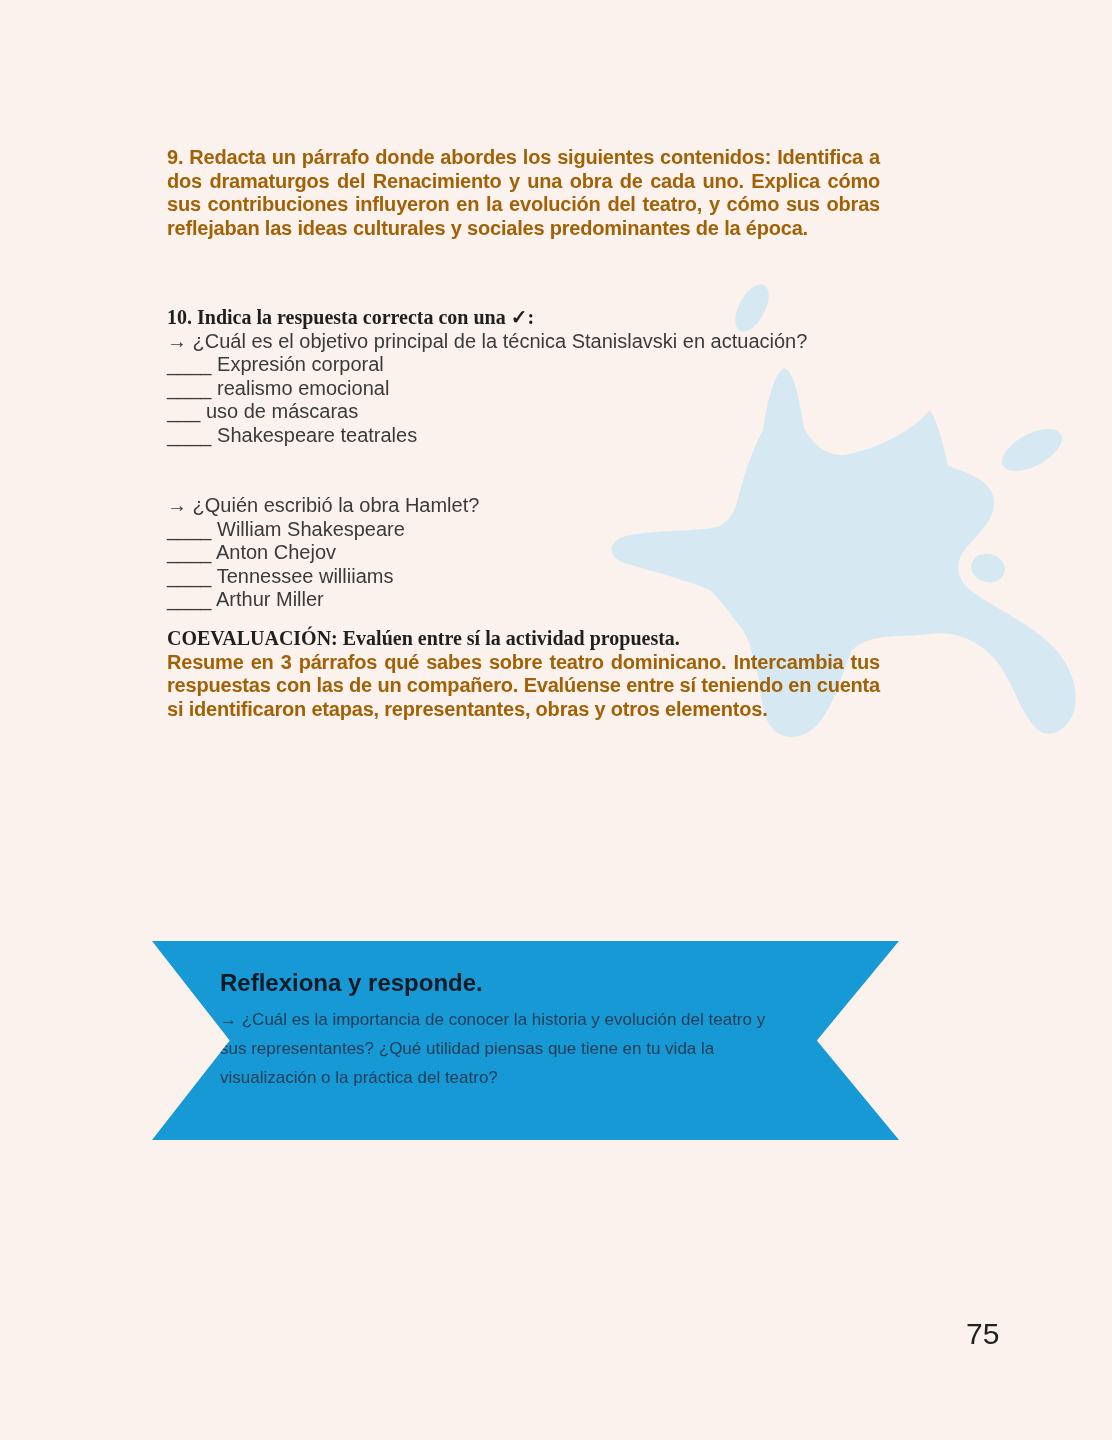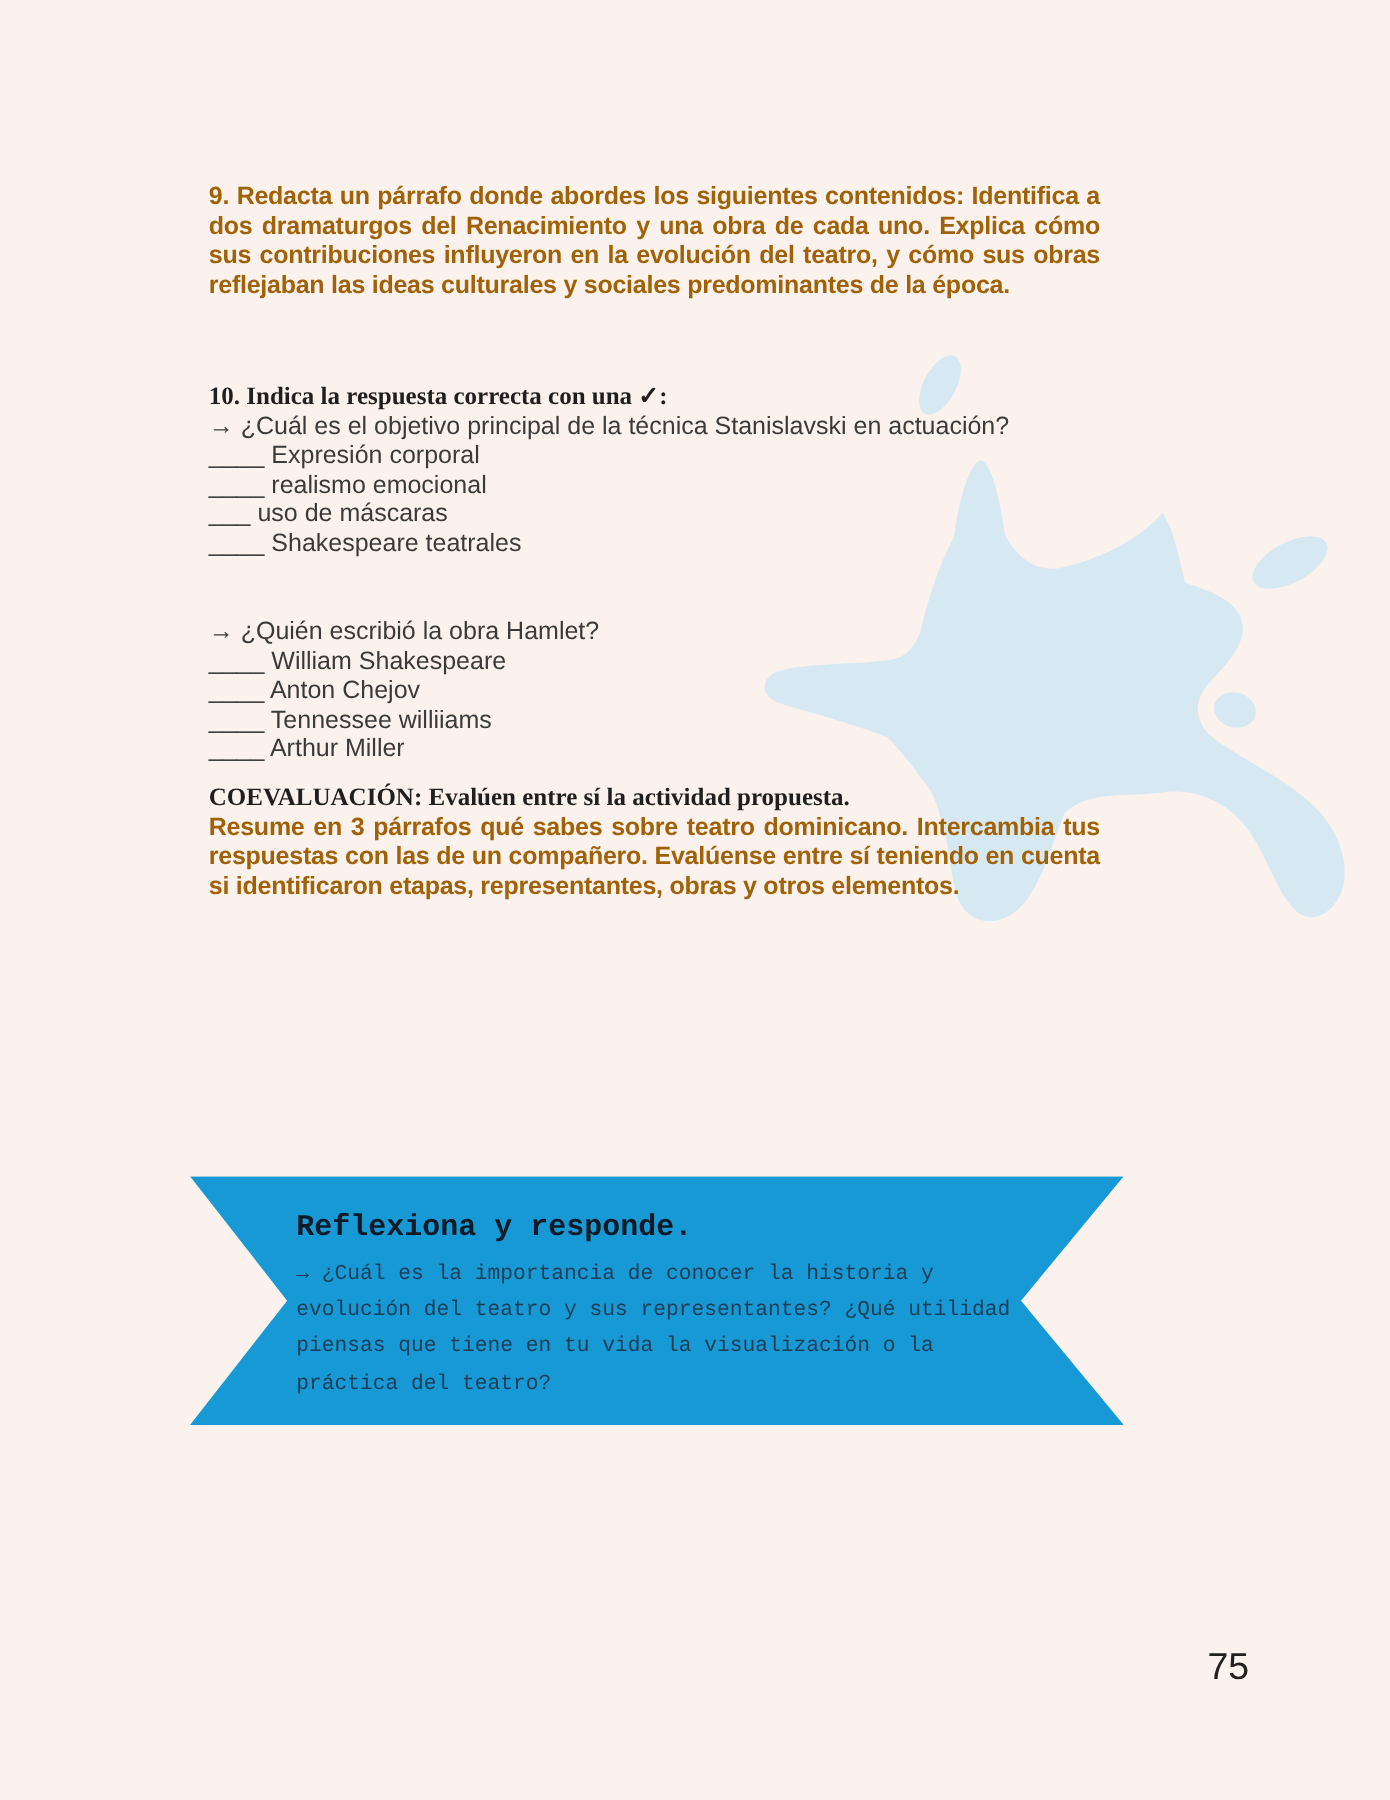--- a/index.html
+++ b/index.html
@@ -37,23 +37,22 @@
   .splash{position:absolute;left:600px;top:270px;width:512px;height:500px;}
   .banner{
     position:absolute;
     left:152px;top:941px;
     width:747px;height:199px;
     background:#1799D6;
     clip-path:polygon(0% 0%,100% 0%,89% 50%,100% 100%,0% 100%,10.4% 50%);
   }
   .banner-inner{
     position:absolute;
-    left:85px;top:26px;
+    left:68px;top:26px;
     width:572px;
-    font-family:Liberation Mono, monospace;
   }
   .banner-title{
     font-weight:bold;
     font-size:24px;
     line-height:32px;
     color:#0E1B26;
   }
   .banner-body{
     margin-top:6px;
     font-size:17px;

